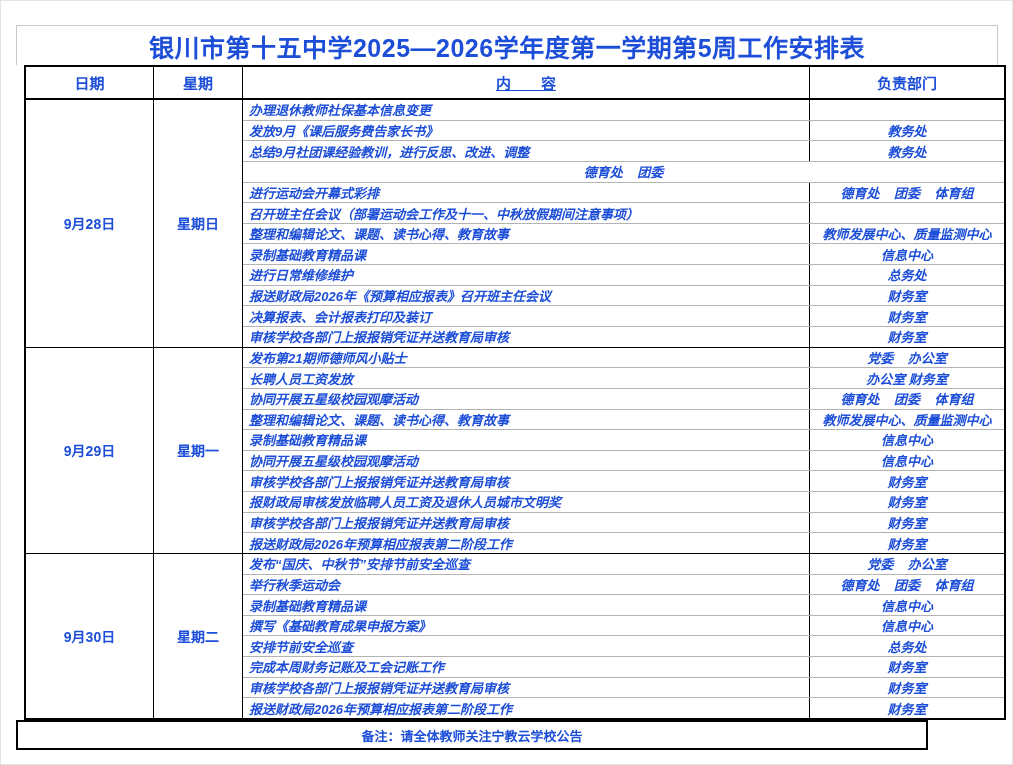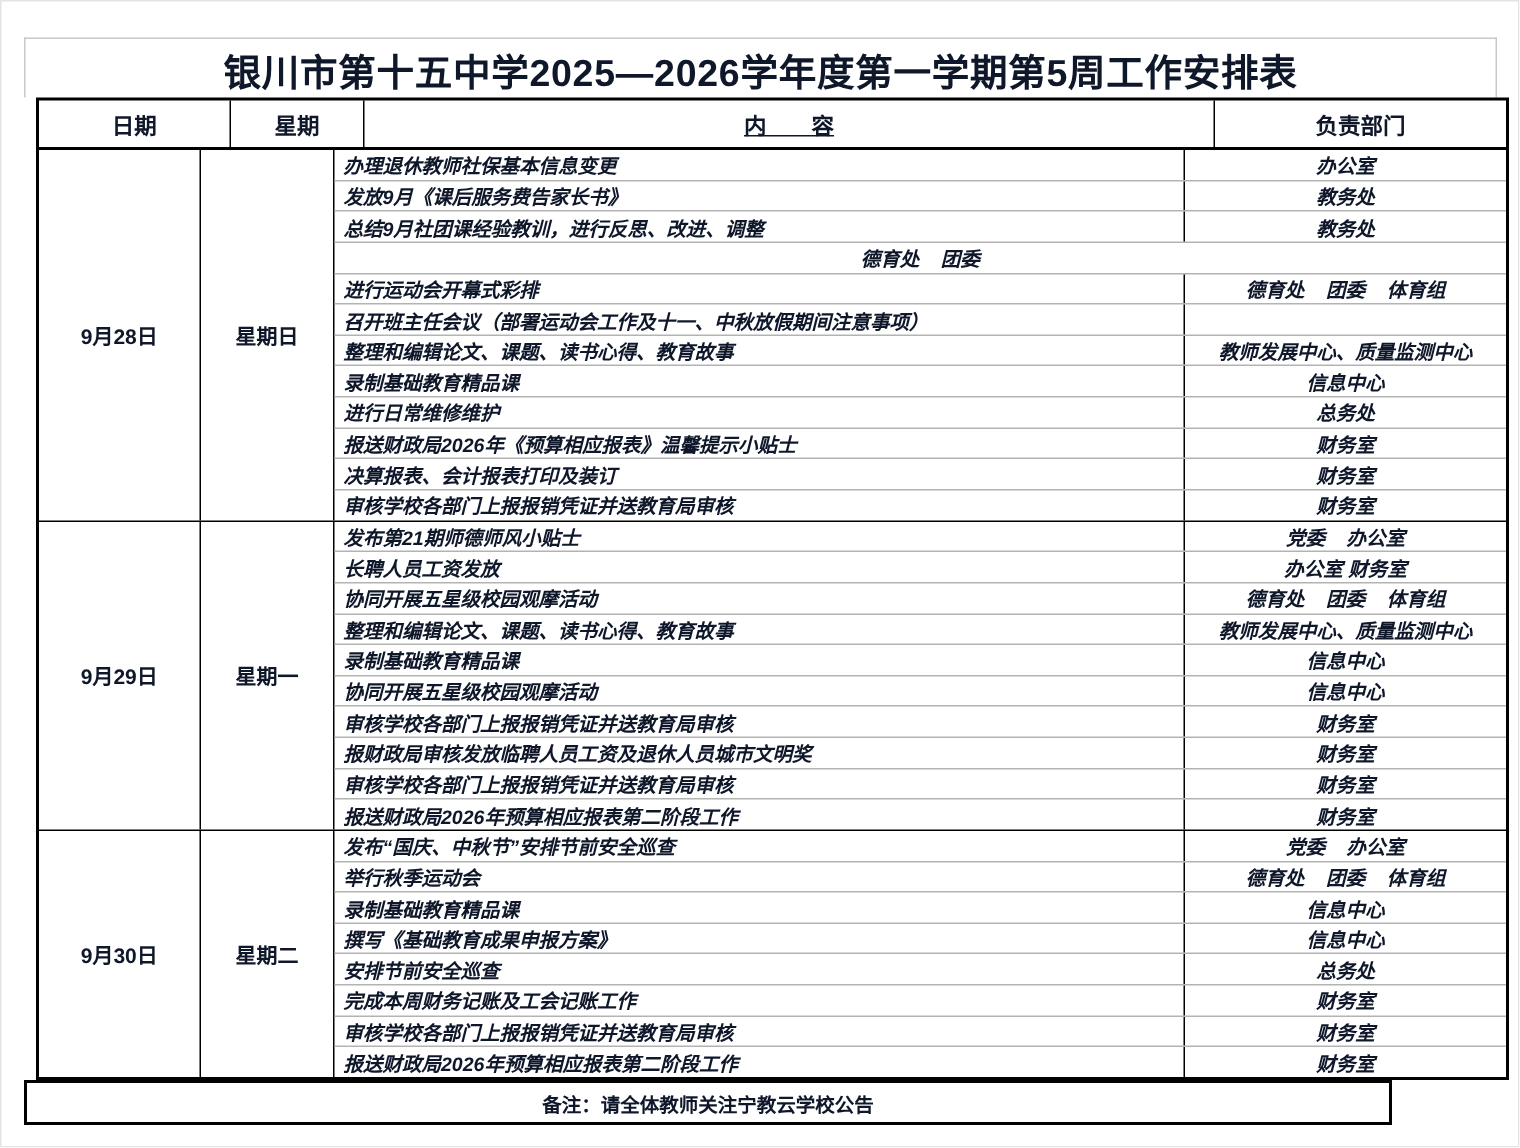--- a/index.html
+++ b/index.html
@@ -4,21 +4,21 @@
 <style>
   html, body { margin: 0; padding: 0; background: #ffffff; }
   .sheet {
     position: relative;
     width: 1013px;
     height: 765px;
     background: #ffffff;
     box-shadow: inset 0 0 0 1px #e3e3e3;
     font-family: "Liberation Sans", "DejaVu Sans", sans-serif;
     font-weight: bold;
-    color: #0f172a;
+    color: #1d4ed8;
     overflow: hidden;
   }
   .title-box {
     position: absolute; left: 16px; top: 25px; width: 982px; height: 40px;
     box-sizing: border-box;
     border: 1px solid #c8c8c8; border-bottom: none;
     display: flex; align-items: center; justify-content: center;
     font-size: 25px; letter-spacing: 0.5px; white-space: pre;
   }
   .main-table {
@@ -49,21 +49,21 @@
     display: flex; min-height: 0;
     border-bottom: 1px solid #000000;
   }
   .section:last-child { border-bottom: none; }
   .cell-date, .cell-week {
     display: flex; align-items: center; justify-content: center;
     box-sizing: border-box;
     border-right: 1px solid #000000;
     font-size: 14px; white-space: pre;
   }
-  .cell-date { width: 108px; }
+  .cell-date { width: 128px; }
   .cell-week { width: 89px; }
   .rows-col { flex: 1; display: flex; flex-direction: column; min-height: 0; }
   .row {
     flex: 1; display: flex; min-height: 0;
     border-bottom: 1px solid #b3b3b3;
     font-style: italic;
   }
   .row:last-child { border-bottom: none; }
   .cell-content {
     width: 567px; box-sizing: border-box;
@@ -101,21 +101,20 @@
       <div class="hcell hc-content">内　　容</div>
       <div class="hcell hc-dept">负责部门</div>
     </div>
     <div class="tbody">
         <div class="section" style="flex-grow: 12;">
           <div class="cell-date">9月28日</div>
           <div class="cell-week">星期日</div>
           <div class="rows-col">
             <div class="row">
               <div class="cell-content">办理退休教师社保基本信息变更</div>
-              <div class="cell-dept">办公室</div>
             </div>
             <div class="row">
               <div class="cell-content">发放9月《课后服务费告家长书》</div>
               <div class="cell-dept">教务处</div>
             </div>
             <div class="row">
               <div class="cell-content">总结9月社团课经验教训，进行反思、改进、调整</div>
               <div class="cell-dept">教务处</div>
             </div>
             <div class="row">
@@ -134,21 +133,21 @@
             </div>
             <div class="row">
               <div class="cell-content">录制基础教育精品课</div>
               <div class="cell-dept">信息中心</div>
             </div>
             <div class="row">
               <div class="cell-content">进行日常维修维护</div>
               <div class="cell-dept">总务处</div>
             </div>
             <div class="row">
-              <div class="cell-content">报送财政局2026年《预算相应报表》温馨提示小贴士</div>
+              <div class="cell-content">报送财政局2026年《预算相应报表》召开班主任会议</div>
               <div class="cell-dept">财务室</div>
             </div>
             <div class="row">
               <div class="cell-content">决算报表、会计报表打印及装订</div>
               <div class="cell-dept">财务室</div>
             </div>
             <div class="row">
               <div class="cell-content">审核学校各部门上报报销凭证并送教育局审核</div>
               <div class="cell-dept">财务室</div>
             </div>

